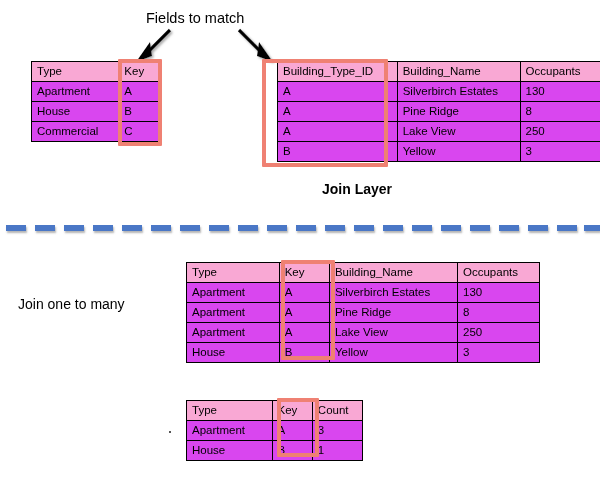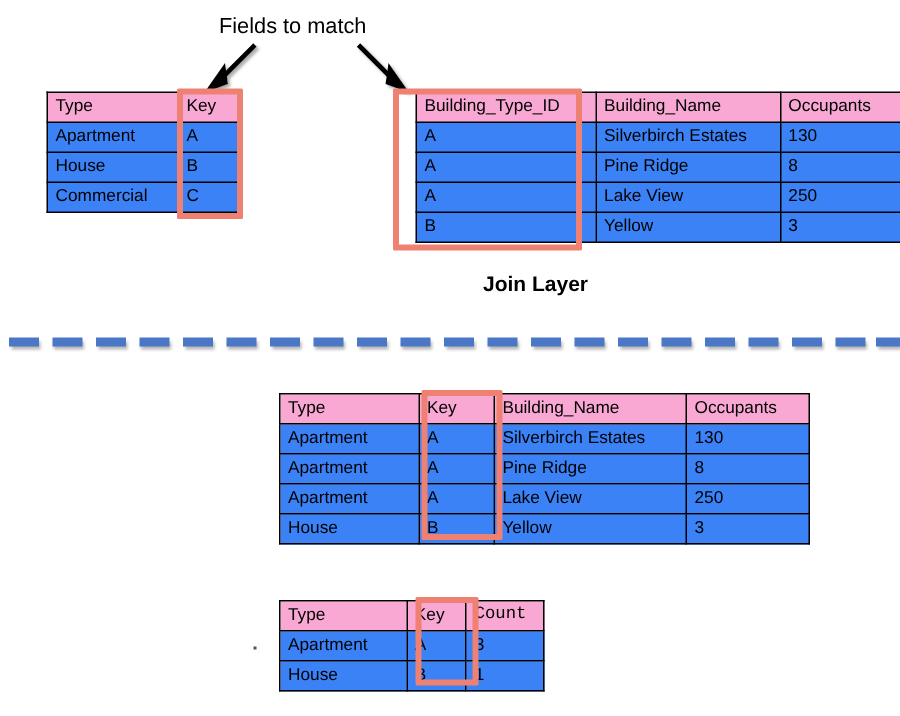--- a/index.html
+++ b/index.html
@@ -32,21 +32,21 @@
     font-size: 11.5px;
     line-height: 1.1;
   }
   .dtable td, .dtable th {
     border: 1px solid #000000;
     padding: 2px 5px 3px 5px;
     text-align: left;
     font-weight: normal;
     white-space: nowrap;
     vertical-align: middle;
-    background: #3b82f6;
+    background: #d946ef;
     height: 14px;
   }
   .dtable thead th {
     background: #f9a8d4;
   }
 
   
   .keybox {
     position: absolute;
     border: 4px solid #ef8173;
@@ -210,20 +210,21 @@
     <div class="seg" style="left:377px;"></div>
     <div class="seg" style="left:406px;"></div>
     <div class="seg" style="left:435px;"></div>
     <div class="seg" style="left:464px;"></div>
     <div class="seg" style="left:493px;"></div>
     <div class="seg" style="left:522px;"></div>
     <div class="seg" style="left:551px;"></div>
     <div class="seg" style="left:578px; width:16px;"></div>
   </div>
 
+  <div class="label" style="left:18px; top:296px;">Join one to many</div>
 
   <table class="dtable" id="tbl-otm" style="left:186px; top:262px; width:354px;">
     <thead>
       <tr>
         <th style="width:96px;">Type</th>
         <th style="width:49px;">Key</th>
         <th style="width:128px;">Building_Name</th>
         <th style="width:79px;">Occupants</th>
       </tr>
     </thead>
@@ -257,21 +258,21 @@
   <div class="keybox" style="left:281px; top:260px; width:54px; height:100px;"></div>
 
 
   <div class="dot" style="left:169px; top:431px;"></div>
 
   <table class="dtable" id="tbl-oto" style="left:186px; top:400px; width:177px;">
     <thead>
       <tr>
         <th style="width:92px;">Type</th>
         <th style="width:37px;">Key</th>
-        <th style="width:46px;font-family:Liberation Mono, monospace;">Count</th>
+        <th style="width:46px;">Count</th>
       </tr>
     </thead>
     <tbody>
       <tr>
         <td>Apartment</td>
         <td>A</td>
         <td>3</td>
       </tr>
       <tr>
         <td>House</td>

